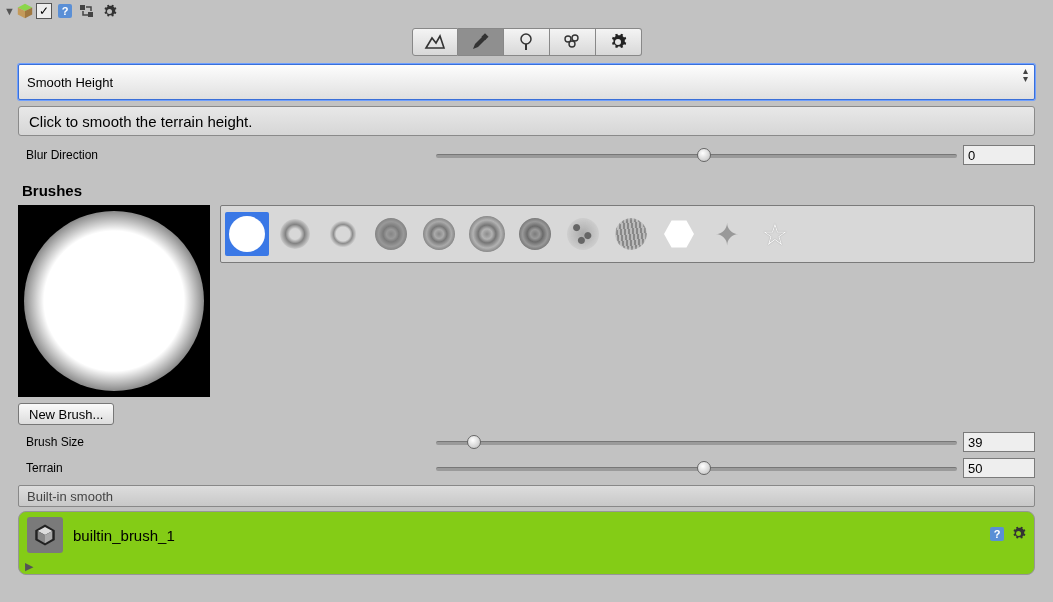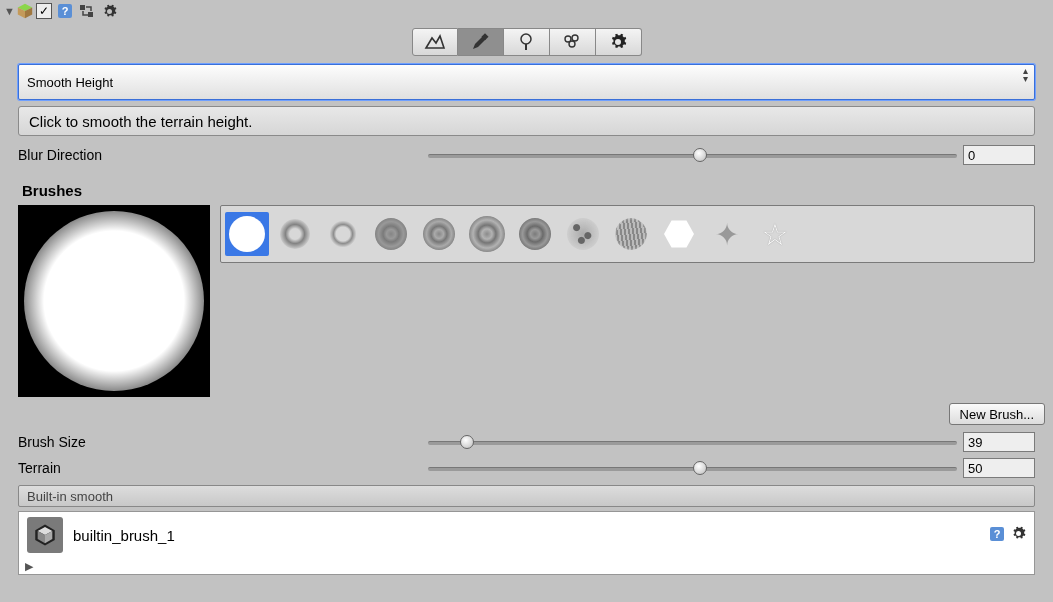--- a/index.html
+++ b/index.html
@@ -26,21 +26,21 @@
   
   .dropdown-wrap { padding: 0 18px; }
   .dropdown { width: 100%; height: 36px; background: linear-gradient(#fdfdfd,#e0e0e0); border: 1px solid #3a6fd8; border-radius: 2px; display: flex; align-items: center; padding: 0 8px; position: relative; font-size: 13px; box-shadow: 0 0 0 1px #6fa0ff; }
   .dropdown .arrows { position: absolute; right: 6px; top: 2px; font-size: 10px; line-height: 8px; color: #444; }
 
   
   .helpbox { margin: 6px 18px; height: 30px; border: 1px solid #8a8a8a; border-radius: 3px; background: linear-gradient(#e8e8e8,#d6d6d6); display: flex; align-items: center; padding: 0 10px; font-size: 15px; }
 
   
   .row { display: flex; align-items: center; padding: 2px 18px; height: 26px; }
-  .row .lbl { width: 410px; font-size: 14px; }
+  .row .lbl { width: 410px; font-size: 12px; margin-left: 8px; }
   .row .slider { flex: 1; height: 14px; position: relative; margin-right: 6px; }
   .slider .track { position: absolute; top: 6px; left: 0; right: 0; height: 4px; background: #9a9a9a; border-top: 1px solid #777; border-radius: 2px; }
   .slider .handle { position: absolute; top: 0; width: 14px; height: 14px; background: radial-gradient(circle at 40% 35%, #fff, #bcbcbc); border: 1px solid #666; border-radius: 50%; }
   .row .numfield { width: 72px; height: 20px; background: #eee; border: 1px solid #7a7a7a; padding: 0 4px; font-size: 13px; display: flex; align-items: center; }
 
   .section-title { font-weight: bold; font-size: 15px; padding: 6px 22px 6px 22px; margin-top: 8px; }
 
   
   .brushrow { display: flex; padding: 0 18px; gap: 10px; }
   .preview { width: 192px; height: 192px; background: #000; display: flex; align-items: center; justify-content: center; }
@@ -50,28 +50,28 @@
   .swatch.sel { background: #3a78e6; }
   .sw-soft { width: 34px; height: 34px; border-radius: 50%; background: radial-gradient(circle, #fff 40%, rgba(255,255,255,0) 95%); }
   .sw-ring { width: 30px; height: 30px; border-radius: 50%; background: radial-gradient(circle, rgba(150,150,150,0) 25%, rgba(110,110,110,0.8) 45%, rgba(150,150,150,0) 75%); }
   .sw-ring2 { width: 28px; height: 28px; border-radius: 50%; background: radial-gradient(circle, rgba(150,150,150,0) 35%, rgba(110,110,110,0.7) 48%, rgba(150,150,150,0) 68%); }
   .sw-noise { width: 32px; height: 32px; border-radius: 50%; background: radial-gradient(circle, #888 0%, #aaa 20%, #777 35%, #aaa 55%, #888 70%, rgba(150,150,150,0) 95%); }
   .sw-hex { width: 30px; height: 30px; background: #fff; clip-path: polygon(25% 5%, 75% 5%, 100% 50%, 75% 95%, 25% 95%, 0% 50%); }
   .sw-star { font-size: 30px; color: #999; }
   .sw-staro { font-size: 30px; color: #fff; text-shadow: 0 0 1px #777; }
 
   
-  .row-right { display: flex; justify-content: flex-end; padding: 6px 8px 4px 18px; }
+  .row-right { display: flex; padding: 6px 8px 4px 18px; }
   .btn { height: 22px; padding: 0 10px; background: linear-gradient(#fafafa,#dcdcdc); border: 1px solid #777; border-radius: 3px; font-size: 13px; display: flex; align-items: center; }
 
   
   .statusbar { margin: 4px 18px 2px; height: 22px; border: 1px solid #888; background: linear-gradient(#ddd,#c8c8c8); display: flex; align-items: center; padding: 0 8px; font-size: 13px; color: #444; border-radius: 2px; }
 
   
-  .footer { margin: 4px 18px; border: 1px solid #969696; background: #ffffff; border-radius: 0; }
+  .footer { margin: 4px 18px; border: 1px solid #969696; background: #84cc16; border-radius: 8px; }
   .footer-main { display: flex; align-items: center; height: 46px; padding: 4px 8px; }
   .footer .thumb { width: 36px; height: 36px; background: #7a7a7a; border-radius: 3px; display: flex; align-items: center; justify-content: center; margin-right: 10px; }
   .footer .thumb svg { width: 26px; height: 26px; }
   .footer .assetname { flex: 1; font-size: 15px; }
   .footer .ficons { display: flex; gap: 6px; }
   .footer .fold2 { height: 16px; padding: 0 6px; display: flex; align-items: center; font-size: 11px; color: #555; }
 </style>
 </head>
 <body>
 

